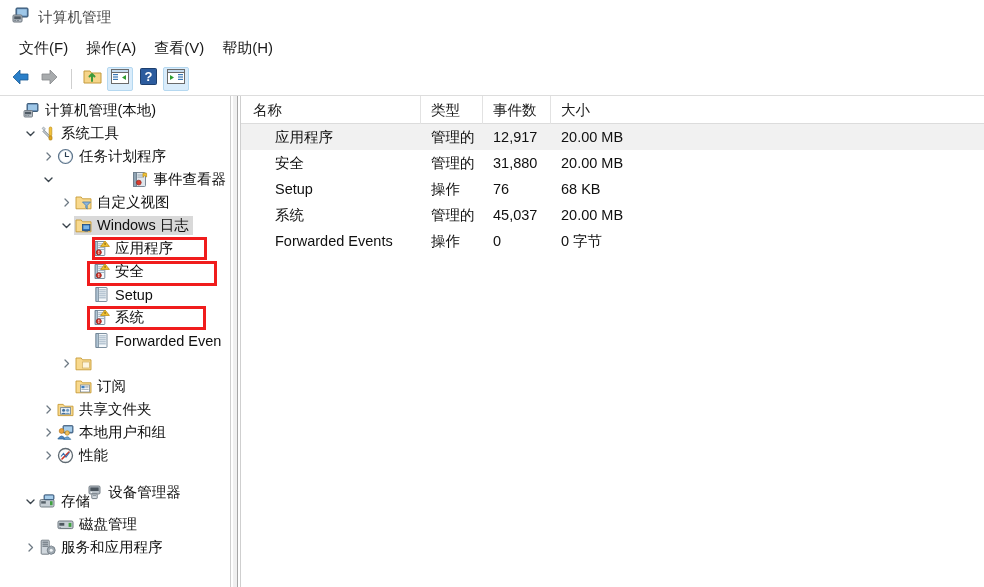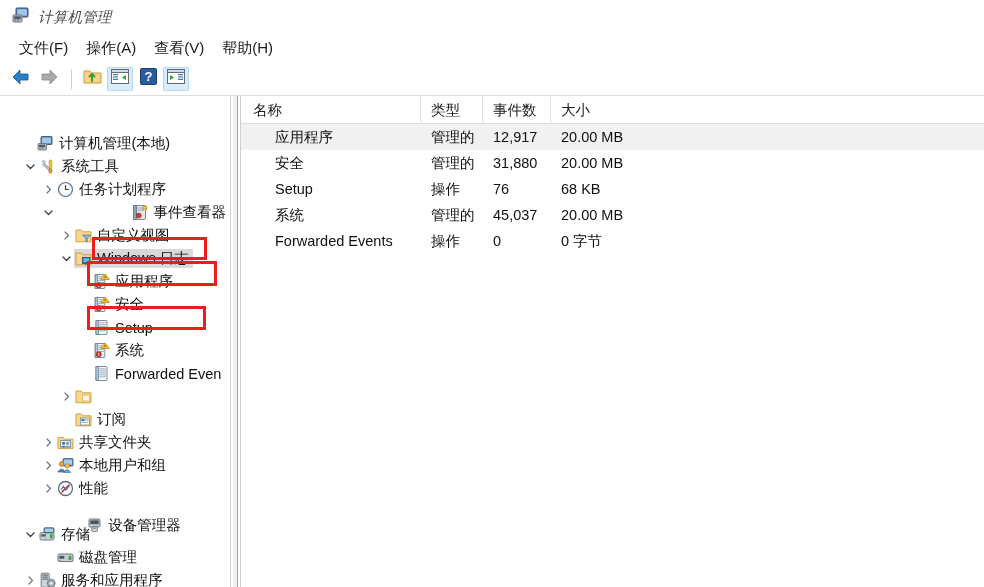--- a/index.html
+++ b/index.html
@@ -21,21 +21,20 @@
     position: absolute; left: 0; top: 0;
     width: 984px; height: 34px;
     background: #ffffff;
     display: flex; align-items: center;
     padding-left: 12px;
   }
   .titlebar .tb-icon { margin-right: 8px; display:block; }
   .titlebar .tb-text {
     font-size: 14.5px; color: #4a4a4a;
     letter-spacing: 0.2px;
-    font-style: italic;
   }
 
   
   .menubar {
     position: absolute; left: 0; top: 34px;
     width: 859px; height: 28px;
     background: #ffffff;
     display: flex; align-items: center;
     padding-left: 10px;
   }
@@ -258,21 +257,21 @@
           <rect x="11" y="9.8" width="5" height="1.2" fill="#3b78b5"></rect>
         </svg>
       </span>
     </div>
   </div>
 
   <div class="content">
 
     <div class="pane-left">
       <div class="tree" id="tree-root">
-          <div class="tnode" style="padding-left: 20px; margin-top: 33px;">
+          <div class="tnode" style="padding-left: 6px;">
             <span class="exp"></span>
             <span class="sel-wrap">
               <span class="ticon">
                 <svg width="17" height="17" viewBox="0 0 17 17">
                   <rect x="4" y="1.5" width="11" height="8" rx="1" fill="#5a7fa8" stroke="#33526f" stroke-width="0.9"></rect>
                   <rect x="5" y="2.6" width="9" height="5.6" fill="#9ec7e8"></rect>
                   <rect x="1" y="8.5" width="8.5" height="6.5" rx="1" fill="#b9c0c7" stroke="#6c757d" stroke-width="0.9"></rect>
                   <rect x="2" y="9.7" width="6.2" height="2.6" fill="#4f5a64"></rect>
                   <rect x="2" y="13.1" width="1.8" height="0.9" fill="#7e8890"></rect>
                   <rect x="4.5" y="13.1" width="1.8" height="0.9" fill="#7e8890"></rect>

